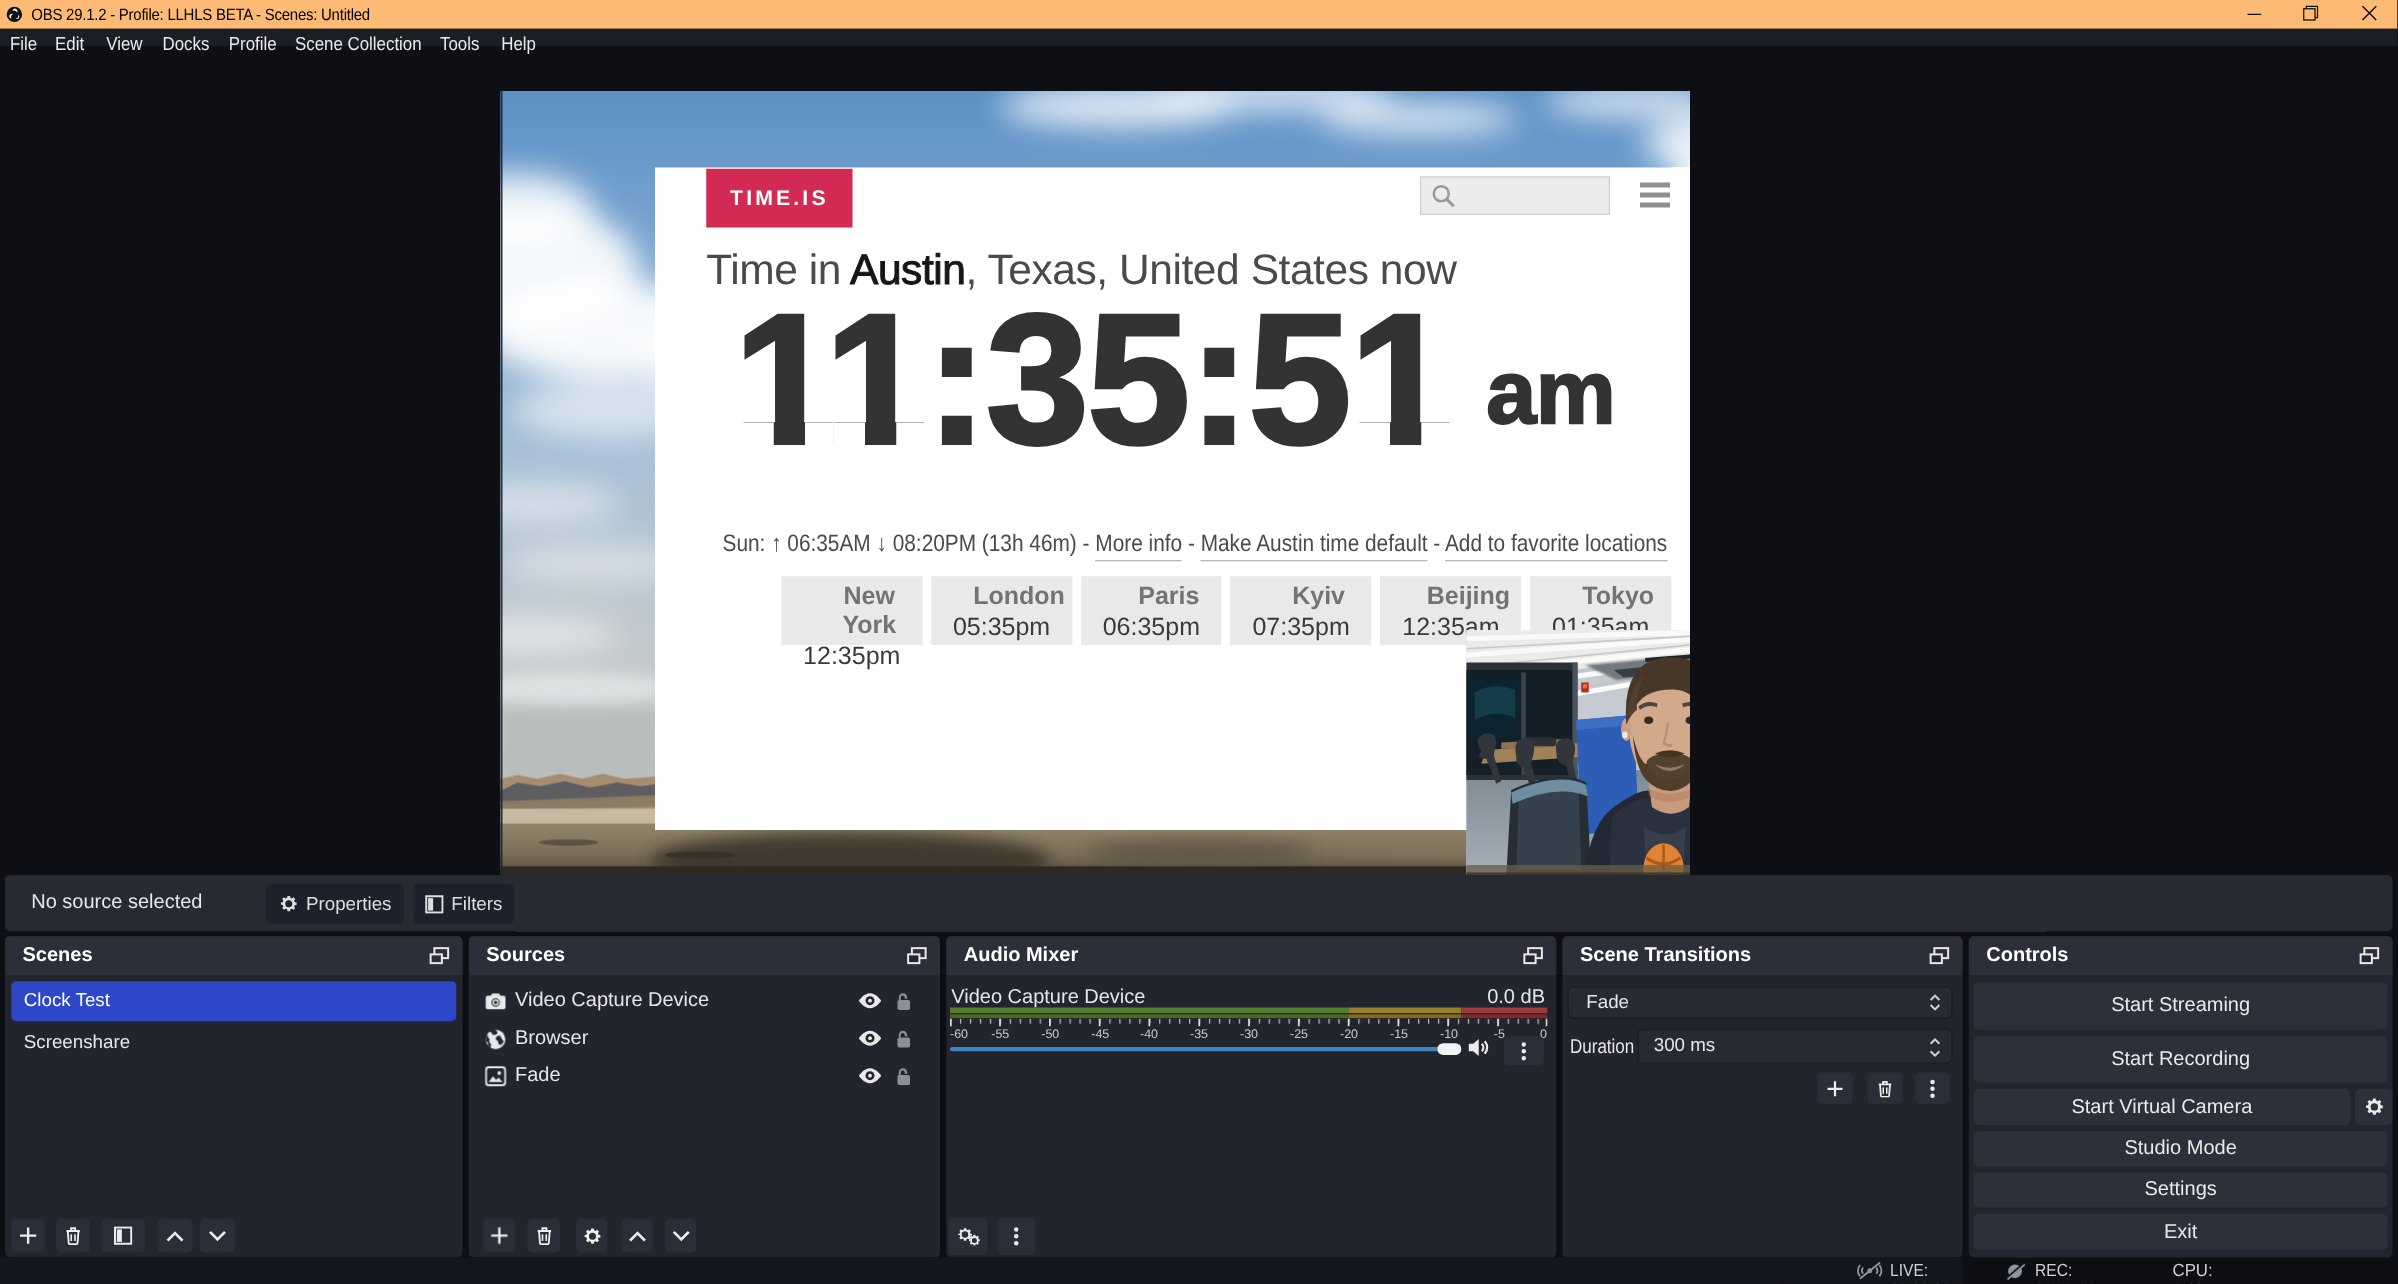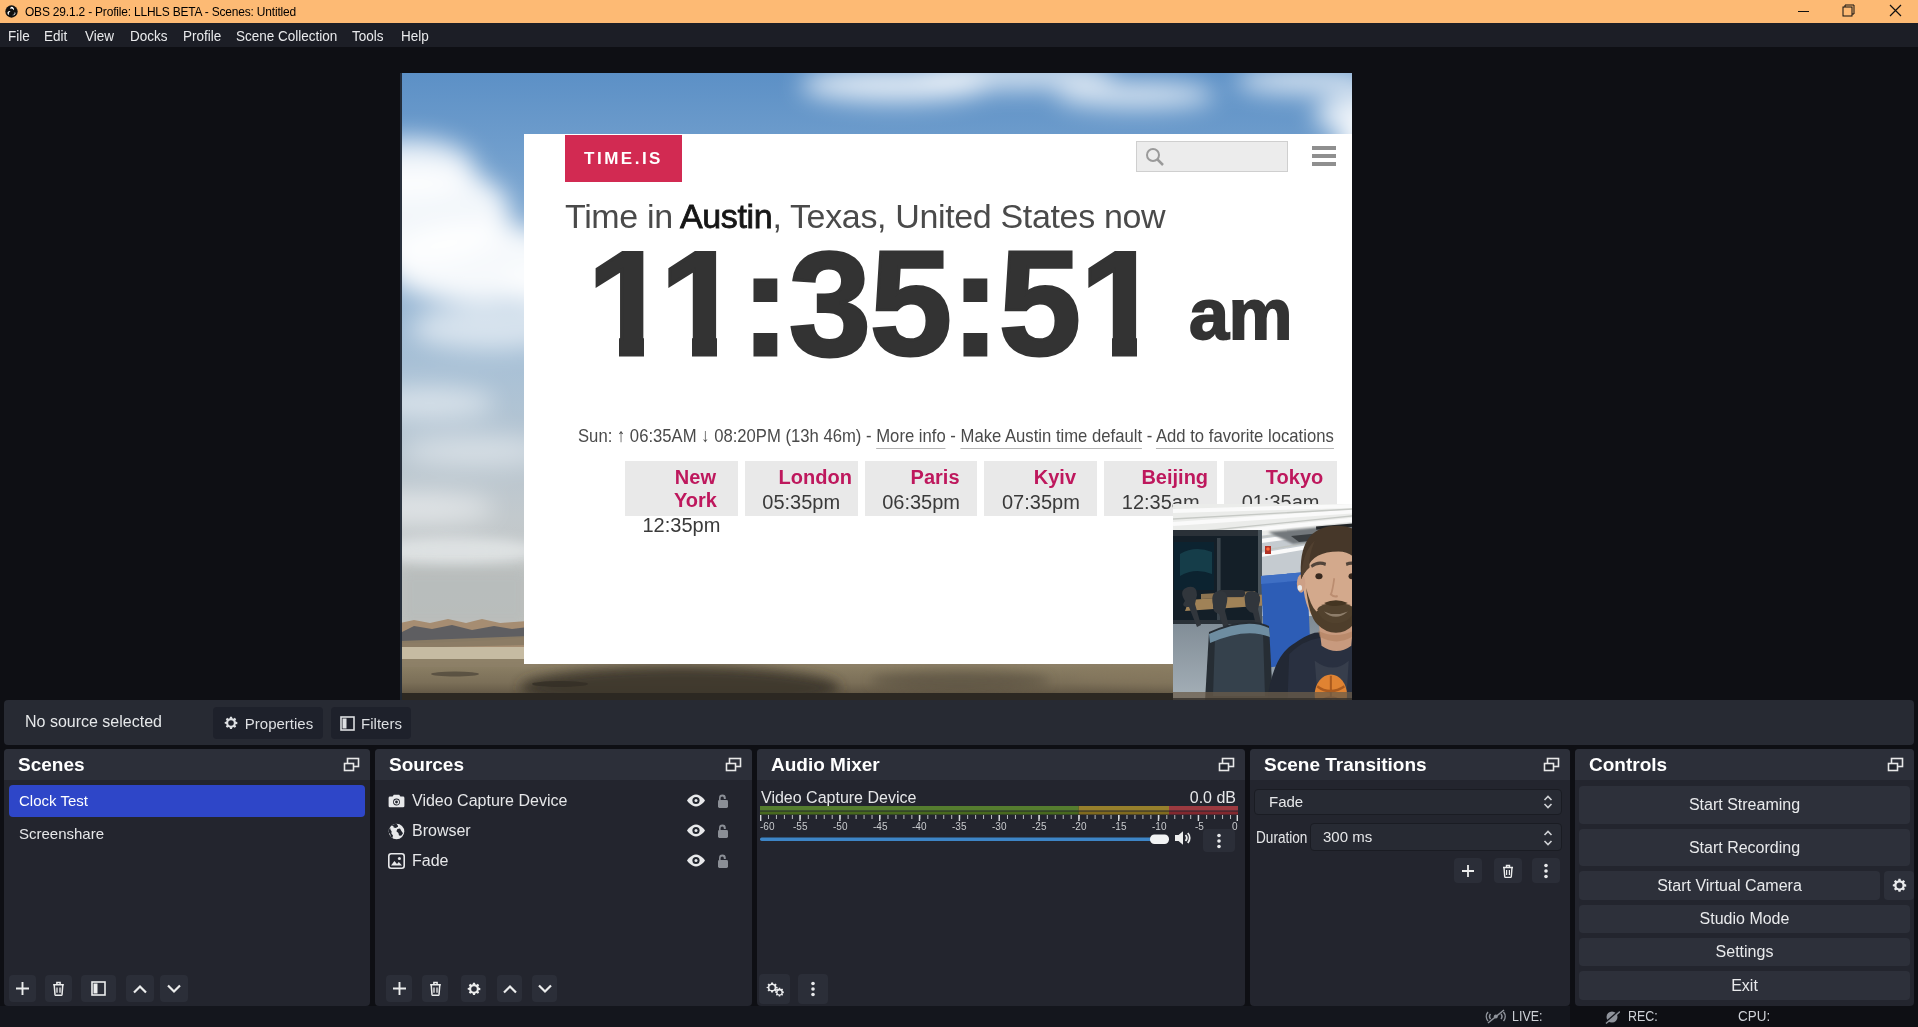--- a/index.html
+++ b/index.html
@@ -6,21 +6,21 @@
 html,body { width:1918px; height:1027px; overflow:hidden; background:#0e0f14; }
 body { font-family:"Liberation Sans", sans-serif; position:relative; }
 
 
 #titlebar { position:absolute; left:0; top:0; width:1918px; height:23px; background:#fdba74; color:#000; }
 #titlebar .title { position:absolute; left:25px; top:4px; font-size:13px; letter-spacing:-0.2px; color:#000; transform:scaleX(0.92); transform-origin:left top; }
 #obslogo { position:absolute; left:8px; top:3px; }
 .winbtn { position:absolute; top:0; height:23px; }
 
 
-#menubar { position:absolute; left:0; top:23px; width:1918px; height:24px; background:#1c1e26; color:#e9eaec; font-size:15px; }
+#menubar { position:absolute; left:0; top:23px; width:1918px; height:14px; background:#1c1e26; color:#e9eaec; font-size:15px; }
 #menubar span { position:absolute; top:4px; transform:scaleX(0.9); transform-origin:left top; }
 
 
 #preview { position:absolute; left:400px; top:73px; width:952px; height:629px; overflow:hidden; background:#9db4c8; }
 #skybg { position:absolute; left:0; top:0; }
 
 
 #card { position:absolute; left:124px; top:61px; width:855px; height:530px; background:#ffffff; }
 #tlogo { position:absolute; left:41px; top:1px; width:117px; height:47px; background:#d22a52; color:#fff; font-weight:bold; font-size:17px; letter-spacing:2.5px; text-align:center; line-height:47px; }
 #searchbox { position:absolute; left:612px; top:7px; width:152px; height:31px; background:#ececec; border:1px solid #cfcfcf; }
@@ -28,34 +28,34 @@
 #burger div { height:4px; background:#8f8f8f; margin-bottom:4px; }
 #headline { position:absolute; left:41px; top:63px; font-size:34px; letter-spacing:-0.35px; color:#4a4a4a; white-space:nowrap; }
 #headline b { color:#161616; font-weight:normal; -webkit-text-stroke:0.8px #161616; }
 #bigtime { position:absolute; left:63px; top:96px; font-size:148px; font-weight:bold; color:#333; letter-spacing:-1.3px; white-space:nowrap; line-height:1; -webkit-text-stroke:3px #333; }
 #ampm { position:absolute; left:665px; top:143.5px; font-size:72px; font-weight:bold; color:#333; line-height:1; -webkit-text-stroke:1.8px #333; letter-spacing:-0.5px; }
 #dateline { position:absolute; right:34px; top:261px; font-size:29px; color:#4e4e4e; white-space:nowrap; }
 #sunline { position:absolute; left:54px; top:291px; font-size:19px; color:#4a4a4a; white-space:nowrap; transform:scaleX(0.877); transform-origin:left top; }
 #sunline .lnk { border-bottom:1px solid #b5b5b5; padding-bottom:2px; }
 #cities { position:absolute; left:101px; top:327px; width:712px; height:55px; display:flex; gap:7px; }
 #cities .city { flex:1; background:#e9e9e9; text-align:center; padding-top:5px; }
-#cities .city .n { font-weight:bold; font-size:20px; color:#be185d;padding-left:28px; }
+#cities .city .n { font-weight:bold; font-size:20px; color:#737373;padding-left:28px; }
 #cities .city .t { font-size:20px; color:#3a3a3a; margin-top:2px; }
 
 
 #webcam { position:absolute; left:773px; top:431px; width:348px; height:197px; }
 
 
 #ctxbar { position:absolute; left:4px; top:700px; width:1910px; height:45px; background:#272a33; border-radius:4px; color:#e6e8ea; }
 #ctxbar .lbl { position:absolute; left:21px; top:13px; font-size:16px; }
 .ctxbtn { position:absolute; top:7px; height:32px; background:#1e212b; border-radius:4px; color:#dddfe2; font-size:15px; display:flex; align-items:center; justify-content:center; gap:6px; }
 
 
 .panel { position:absolute; background:#23252e; border-radius:4px; }
-.phead { position:absolute; left:0; top:0; width:100%; height:31px; background:#2c2f39; border-radius:4px 4px 0 0; color:#fff; font-size:19px; font-weight:bold; line-height:31px; padding-left:14px; }
+.phead { position:absolute; left:0; top:0; width:100%; height:31px; background:#2c2f39; border-radius:4px 4px 0 0; color:#fff; font-size:16px; font-weight:bold; line-height:31px; padding-left:14px; }
 .popout { position:absolute; right:10px; top:8px; }
 .sbtn { position:absolute; background:#2b2e38; border-radius:4px; display:flex; align-items:center; justify-content:center; }
 .rowtxt { color:#e6e7e9; font-size:15px; position:absolute; }
 
 #p-scenes   { left:4px;    top:749px; width:366px; height:257px; }
 #p-sources  { left:375px;  top:749px; width:377px; height:257px; }
 #p-mixer    { left:757px;  top:749px; width:488px; height:257px; }
 #p-trans    { left:1250px; top:749px; width:320px; height:257px; }
 #p-controls { left:1575px; top:749px; width:339px; height:257px; }
 

